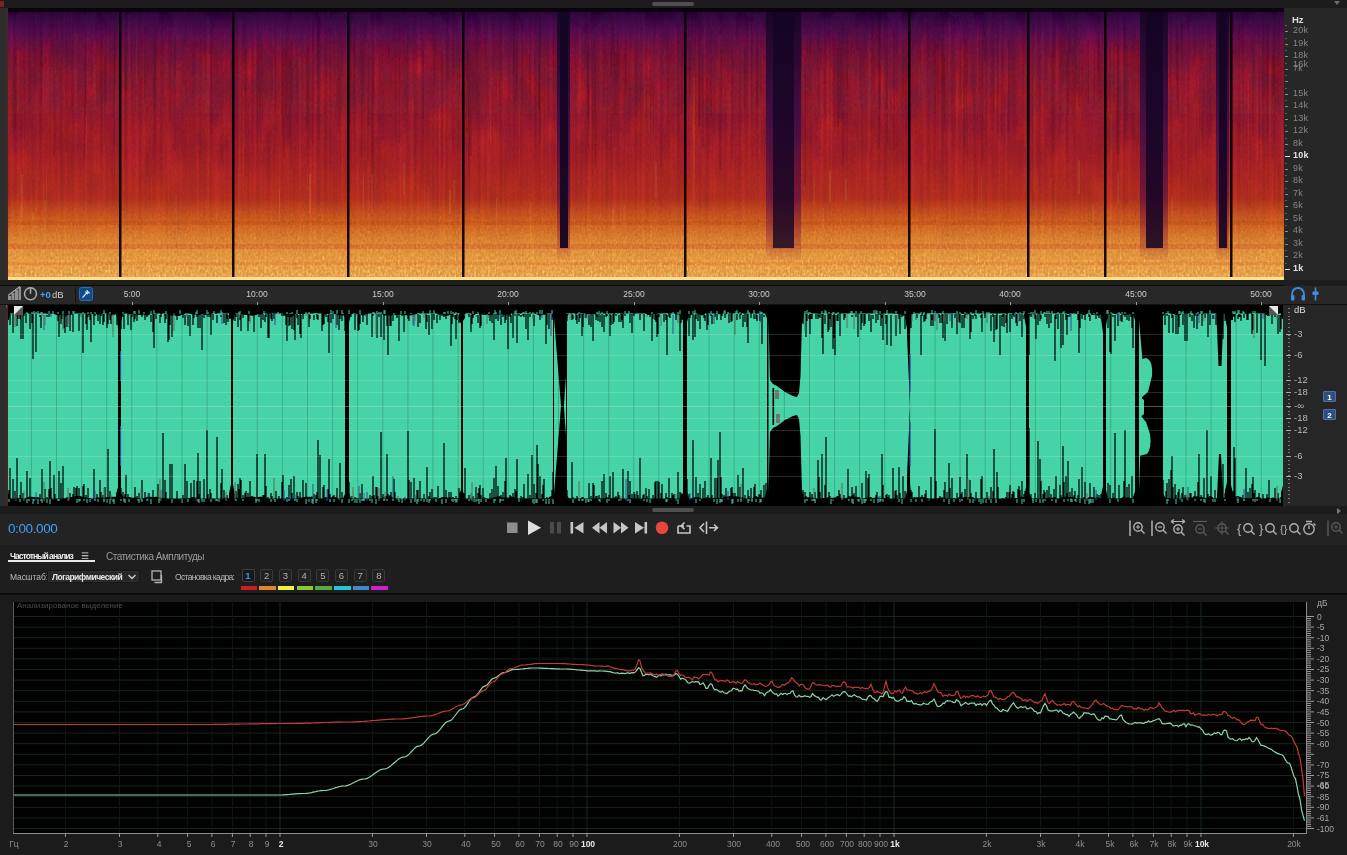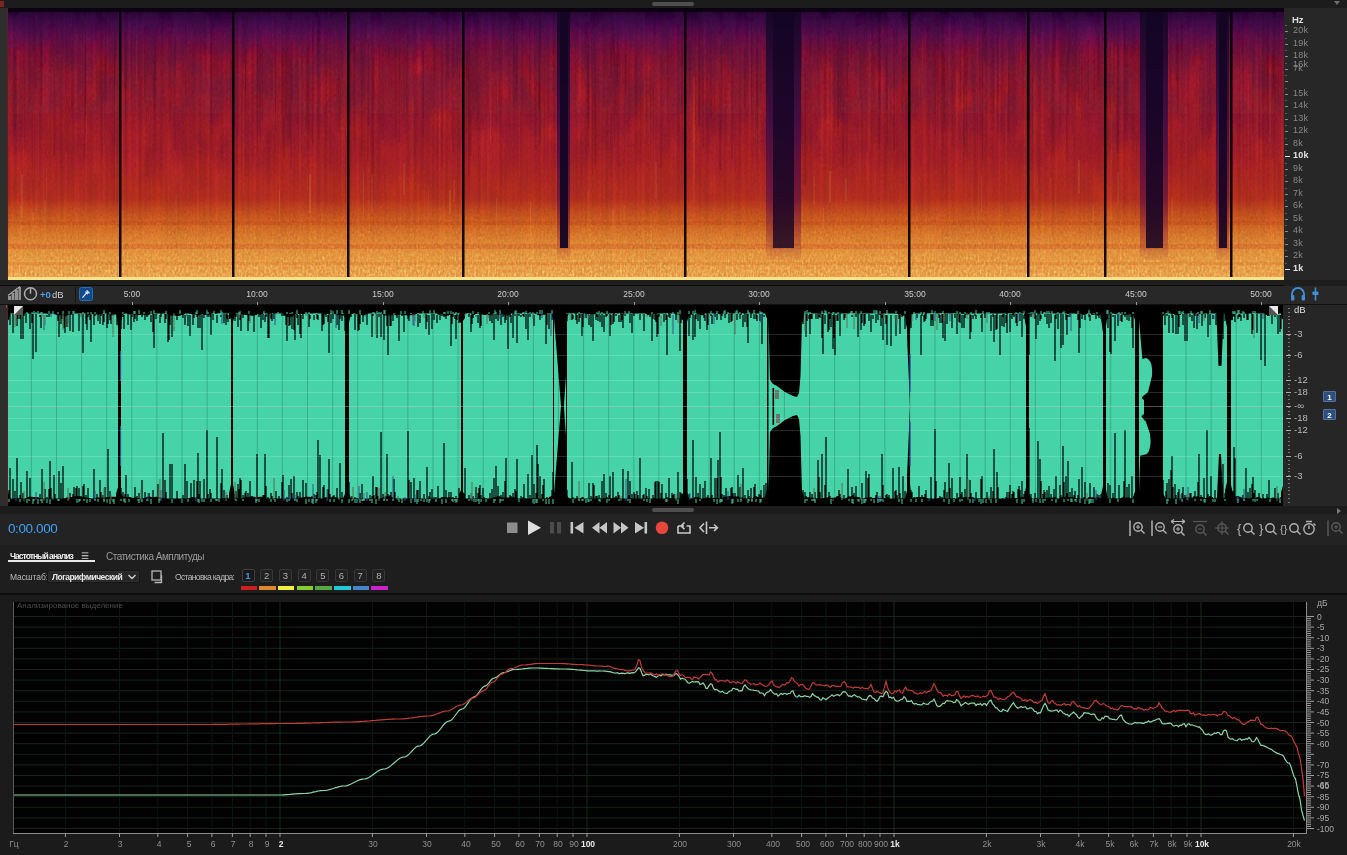--- a/index.html
+++ b/index.html
@@ -1322,21 +1322,21 @@
     <div class="ydb" style="top:707px">-45</div>
     <div class="ydb" style="top:718px">-50</div>
     <div class="ydb" style="top:728px">-55</div>
     <div class="ydb" style="top:739px">-60</div>
     <div class="ydb" style="top:780px">-65</div>
     <div class="ydb" style="top:760px">-70</div>
     <div class="ydb" style="top:770px">-75</div>
     <div class="ydb" style="top:781px">-60</div>
     <div class="ydb" style="top:792px">-85</div>
     <div class="ydb" style="top:802px">-90</div>
-    <div class="ydb" style="top:813px">-95</div>
+    <div class="ydb" style="top:813px">-61</div>
     <div class="ydb" style="top:824px">-100</div>
   </div>
 <div class="abs" style="left:1317px;top:598px;font-size:8.5px;color:#a8a8a8">дБ</div>
 <div class="abs" style="left:0;top:839px;width:1347px;height:12px">
     <div class="xl" style="left:66px">2</div>
     <div class="xl" style="left:120px">3</div>
     <div class="xl" style="left:159px">4</div>
     <div class="xl" style="left:189px">5</div>
     <div class="xl" style="left:213px">6</div>
     <div class="xl" style="left:233px">7</div>

